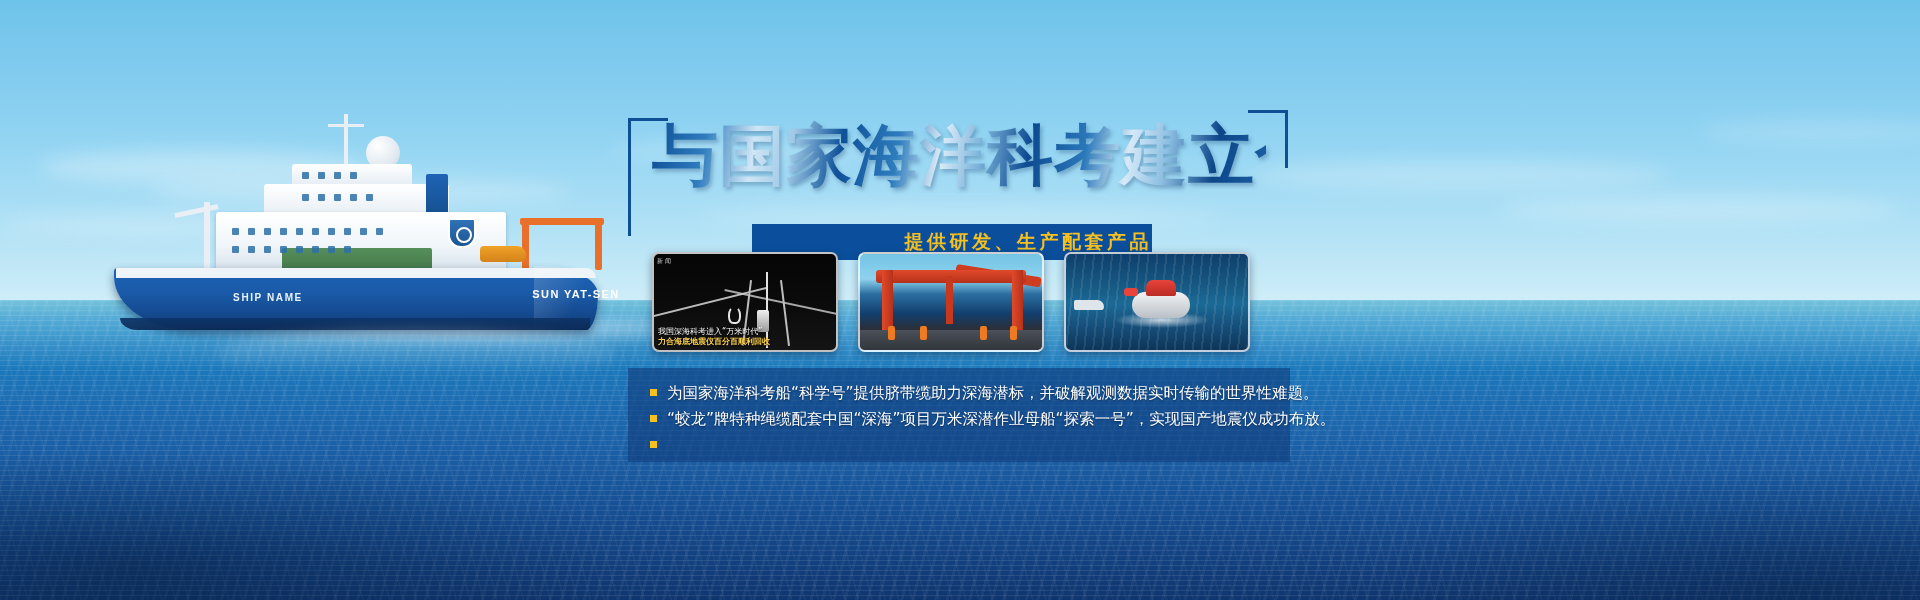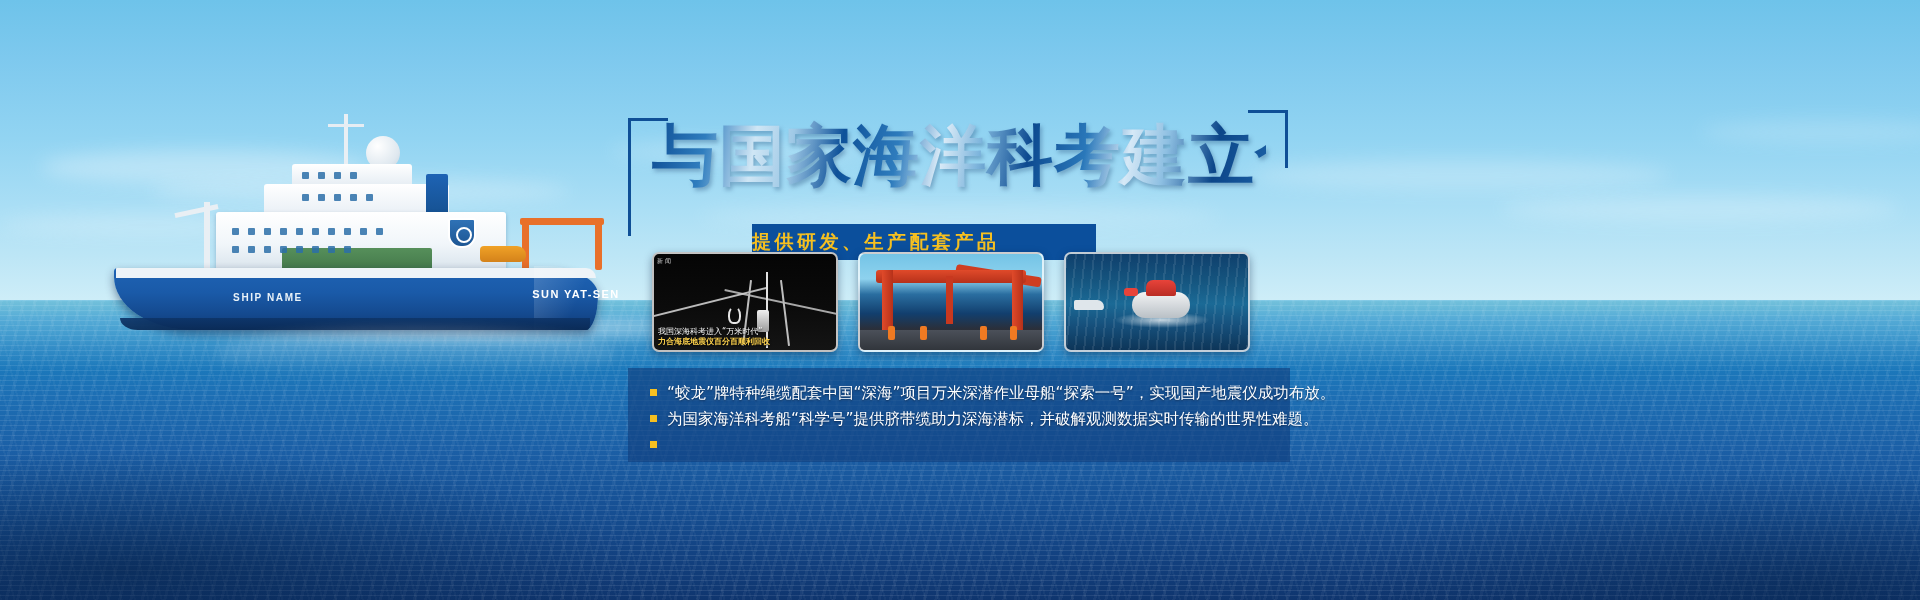--- a/index.html
+++ b/index.html
@@ -194,23 +194,23 @@
       #0d4a90 61%, #2a78ba 70%, #d6e9f7 77%, #8dbfe2 83%,
       #0c4689 91%, #1b5fa4 100%);
     -webkit-background-clip:text; background-clip:text; color:transparent;
     -webkit-text-fill-color:transparent;
     filter:drop-shadow(2px 3px 2px rgba(10,45,95,.30));
     margin-top:24px;
   }
 
   
   .subtitle-bar {
-    position:absolute; left:752px; top:224px; width:344px; height:36px;
+    position:absolute; left:752px; top:224px; width:400px; height:36px;
     background:#0b4f9c;
-    display:flex; align-items:center; justify-content:flex-start;
+    display:flex; align-items:center; justify-content:flex-end;
   }
   .subtitle-bar span {
     color:#f6c020; font-size:19px; font-weight:bold; letter-spacing:3.5px;
     white-space:nowrap;
     font-family:"DejaVu Sans","Liberation Sans",sans-serif;
   }
 
   
   .thumbs { position:absolute; left:652px; top:252px; display:flex; gap:20px; }
   .thumb {
@@ -428,24 +428,24 @@
       <div class="sub-body"></div>
       <div class="sub-top"></div>
       <div class="sub-fin"></div>
     </div>
 
   </div>
 
   <div class="bullets">
     <div class="bullet-row">
       <div class="bullet-dot"></div>
-      <div class="bullet-text">“蛟龙”牌特种绳缆配套中国“深海”项目万米深潜作业母船“探索一号”，实现国产地震仪成功布放。</div>
+      <div class="bullet-text">为国家海洋科考船“科学号”提供脐带缆助力深海潜标，并破解观测数据实时传输的世界性难题。</div>
     </div>
     <div class="bullet-row">
       <div class="bullet-dot"></div>
-      <div class="bullet-text">为国家海洋科考船“科学号”提供脐带缆助力深海潜标，并破解观测数据实时传输的世界性难题。</div>
+      <div class="bullet-text">“蛟龙”牌特种绳缆配套中国“深海”项目万米深潜作业母船“探索一号”，实现国产地震仪成功布放。</div>
     </div>
     <div class="bullet-row">
       <div class="bullet-dot"></div>
     </div>
   </div>
 
 </div>
 
 </body></html>

